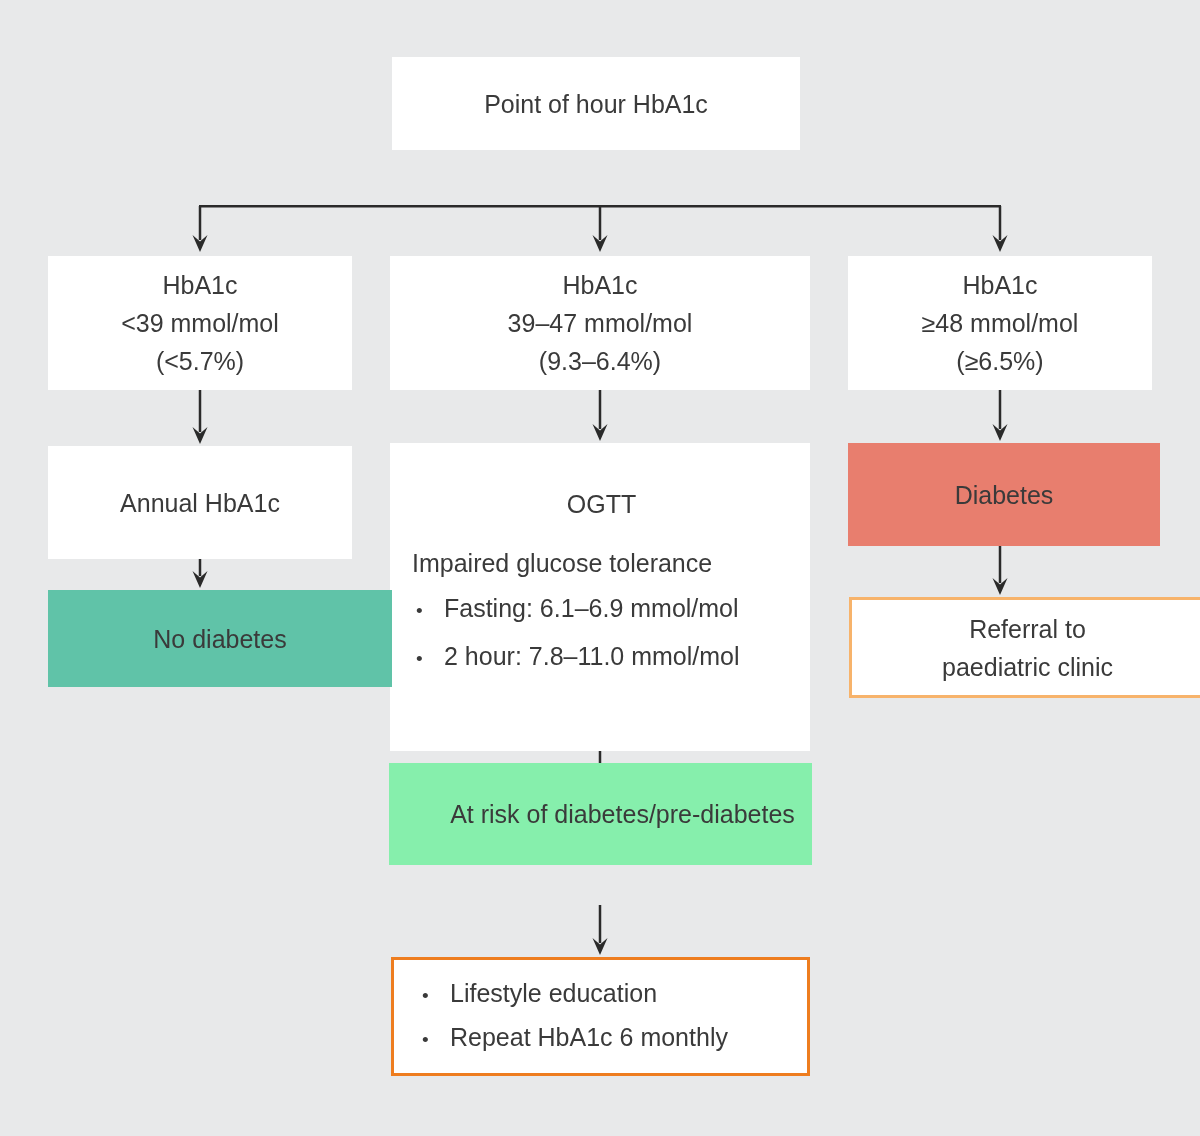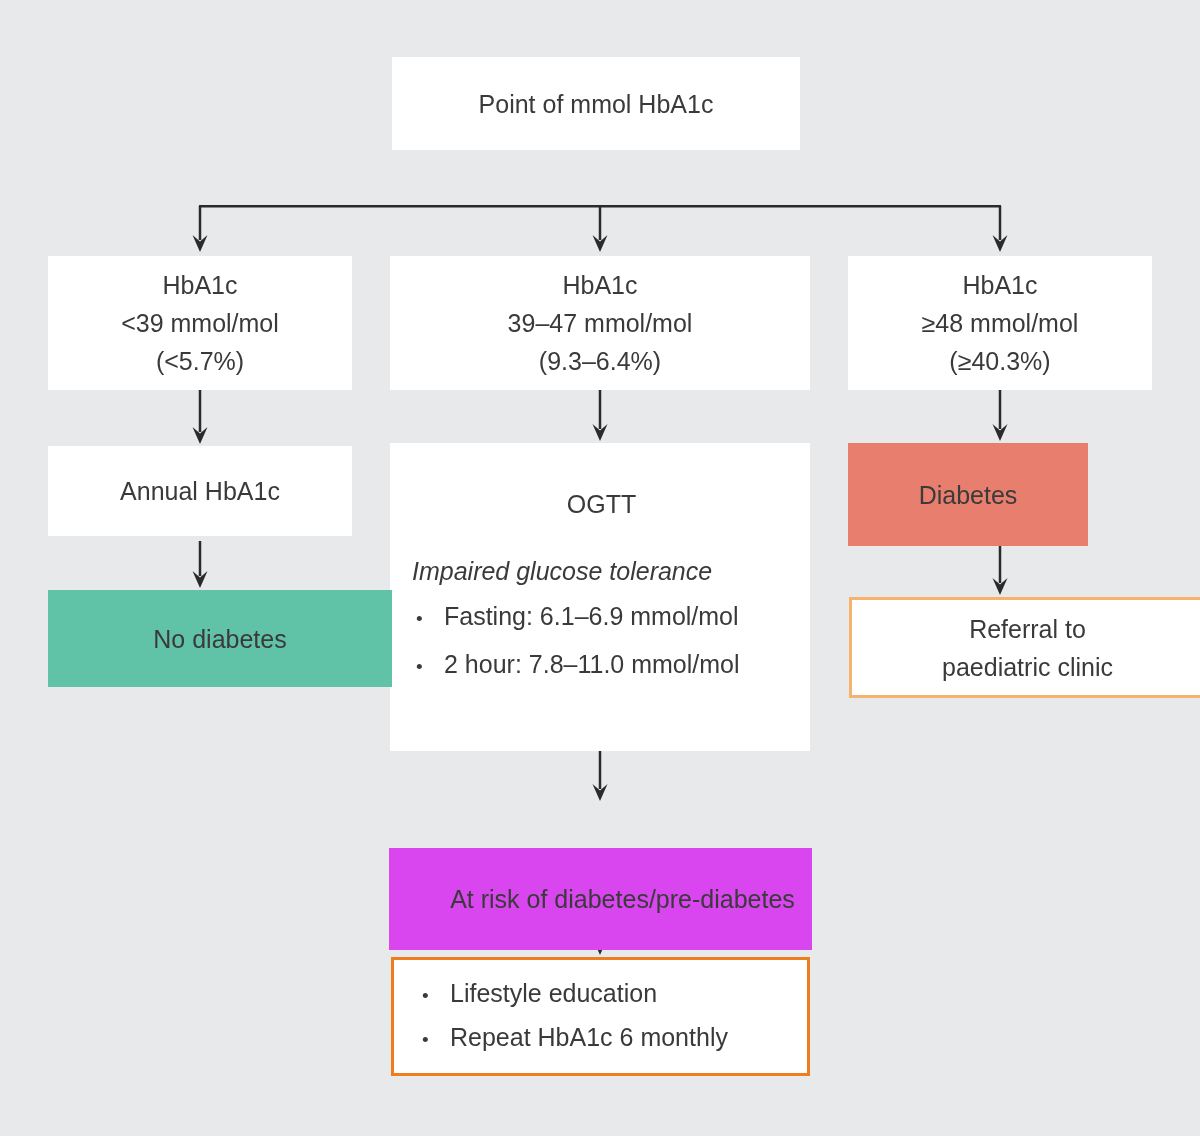--- a/index.html
+++ b/index.html
@@ -22,30 +22,30 @@
     display:flex;flex-direction:column;justify-content:center;align-items:center;
     font-size:25px;line-height:38px;color:var(--text);
     text-align:center;
   }
   .node .ln{display:block;}
   
   .n-start{left:392px;top:57px;width:408px;height:93px;}
   .n-low{left:48px;top:256px;width:304px;height:134px;}
   .n-mid{left:390px;top:256px;width:420px;height:134px;}
   .n-high{left:848px;top:256px;width:304px;height:134px;}
-  .n-annual{left:48px;top:446px;width:304px;height:90px;}
+  .n-annual{left:48px;top:446px;width:304px;height:113px;}
   .n-ogtt{left:390px;top:443px;width:420px;height:308px;justify-content:flex-start;align-items:stretch;text-align:left;padding:42px 19px 0 22px;}
-  .n-diabetes{left:848px;top:443px;width:240px;height:103px;background:#e87e6e;}
+  .n-diabetes{left:848px;top:443px;width:312px;height:103px;background:#e87e6e;}
   .n-nodiab{left:48px;top:590px;width:344px;height:97px;background:#60c3a8;}
   .n-referral{left:849px;top:597px;width:357px;height:101px;border:3px solid #f7b36b;}
-  .n-atrisk{left:389px;top:848px;width:423px;height:102px;background:#d946ef;padding-left:44px;}
+  .n-atrisk{left:389px;top:763px;width:423px;height:102px;background:#86efac;padding-left:44px;}
   .n-plan{left:391px;top:957px;width:419px;height:119px;border:3px solid #ee7d1f;justify-content:center;align-items:stretch;text-align:left;padding:6px 14px;}
   
   .ogtt-title{text-align:center;line-height:38px;}
-  .ogtt-sub{margin-top:30px;line-height:36px;font-style:italic;}
+  .ogtt-sub{margin-top:22px;line-height:36px;}
   .bullet-list{list-style:none;}
   .bullet-item{display:flex;align-items:baseline;line-height:36px;margin-top:9px;}
   .bullet-dot{width:32px;flex:0 0 32px;font-size:19px;text-align:left;padding-left:4px;}
   .n-plan .bullet-item{margin:5px 0;}
   .n-plan .bullet-list{padding-left:10px;}
 </style>
 </head>
 <body>
 
 <div class="canvas">
@@ -74,37 +74,37 @@
       <path transform="translate(600,441)" d="M0 0 L-7.5 -17 L0 -10.5 L7.5 -17 Z"></path>
       <path transform="translate(1000,441)" d="M0 0 L-7.5 -17 L0 -10.5 L7.5 -17 Z"></path>
       <path transform="translate(200,588)" d="M0 0 L-7.5 -17 L0 -10.5 L7.5 -17 Z"></path>
       <path transform="translate(1000,595)" d="M0 0 L-7.5 -17 L0 -10.5 L7.5 -17 Z"></path>
       <path transform="translate(600,801)" d="M0 0 L-7.5 -17 L0 -10.5 L7.5 -17 Z"></path>
       <path transform="translate(600,955)" d="M0 0 L-7.5 -17 L0 -10.5 L7.5 -17 Z"></path>
     </g>
   </svg>
 
   <div class="node n-start">
-    <span class="ln">Point of mmol HbA1c</span>
+    <span class="ln">Point of hour HbA1c</span>
   </div>
 
   <div class="node n-low">
     <span class="ln">HbA1c</span>
     <span class="ln">&lt;39 mmol/mol</span>
     <span class="ln">(&lt;5.7%)</span>
   </div>
   <div class="node n-mid">
     <span class="ln">HbA1c</span>
     <span class="ln">39–47 mmol/mol</span>
     <span class="ln">(9.3–6.4%)</span>
   </div>
   <div class="node n-high">
     <span class="ln">HbA1c</span>
     <span class="ln">≥48 mmol/mol</span>
-    <span class="ln">(≥40.3%)</span>
+    <span class="ln">(≥6.5%)</span>
   </div>
 
   <div class="node n-annual">
     <span class="ln">Annual HbA1c</span>
   </div>
 
   <div class="node n-ogtt">
     <div class="ogtt-title">OGTT</div>
     <div class="ogtt-sub">Impaired glucose tolerance</div>
     <ul class="bullet-list">

